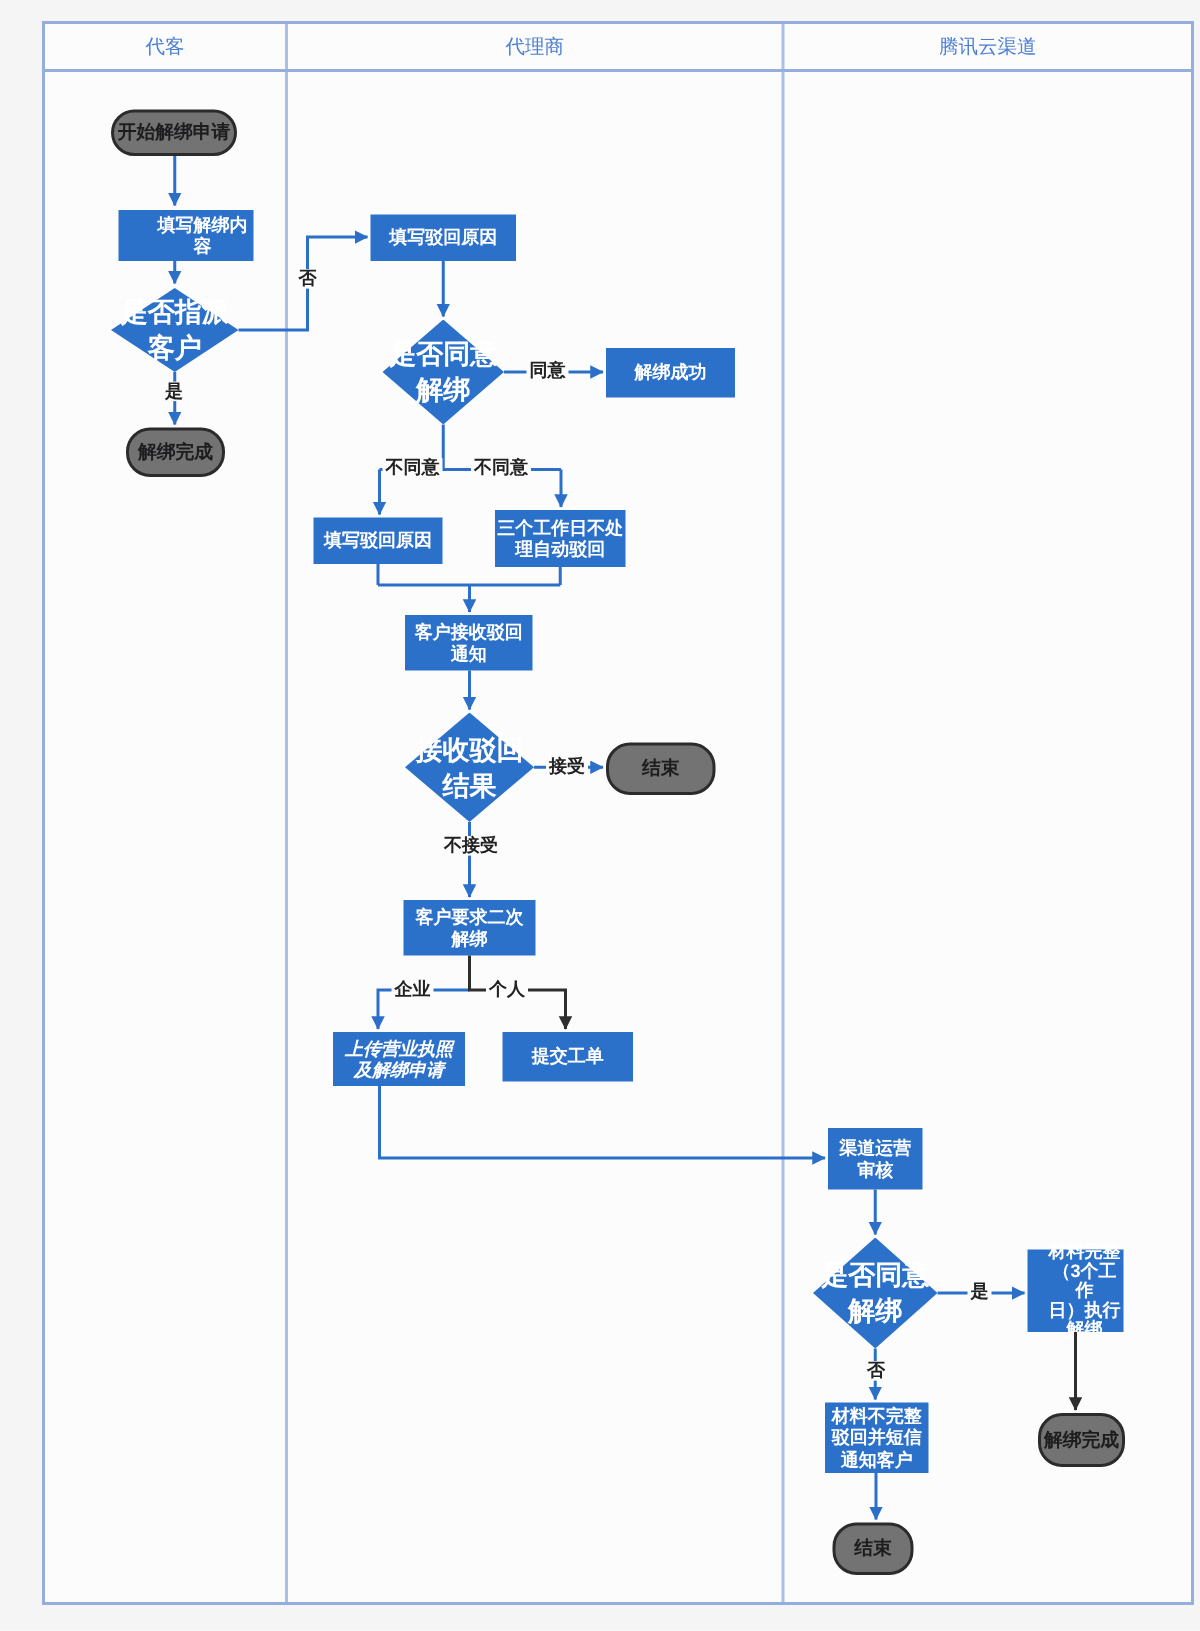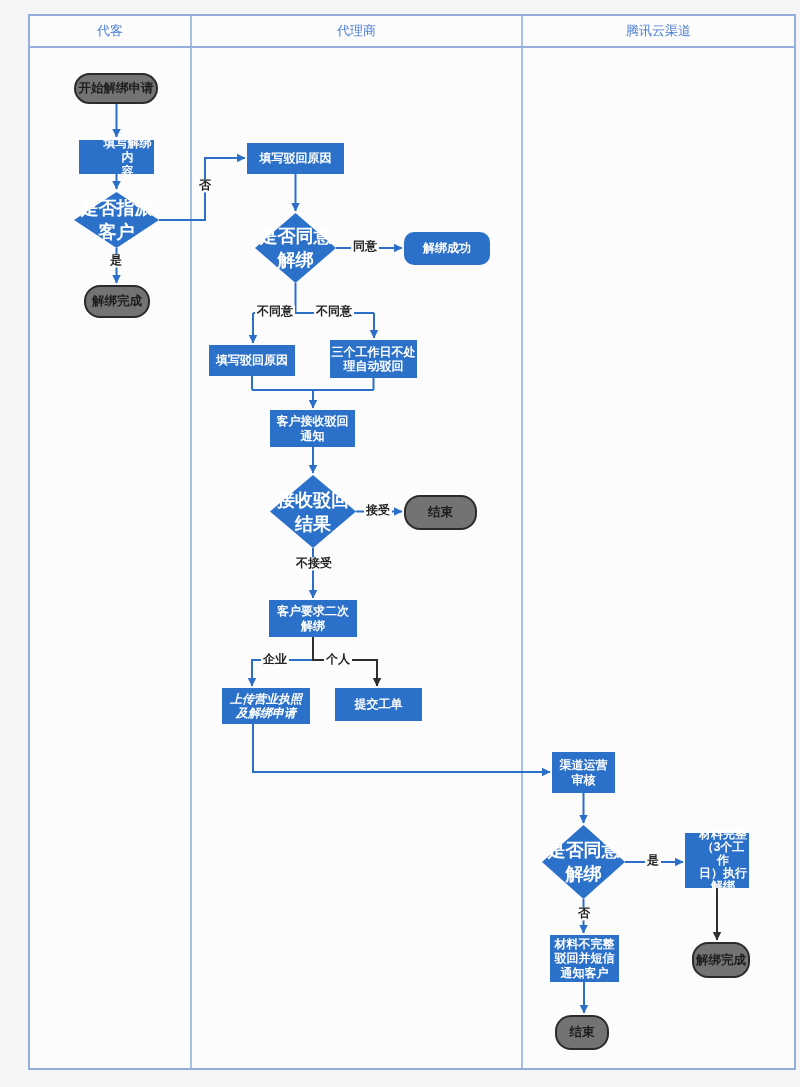--- a/index.html
+++ b/index.html
@@ -41,34 +41,34 @@
   <div class="frame"></div>
   <div class="lane-divider" style="left:178px;"></div>
   <div class="lane-divider" style="left:509px;"></div>
   <div class="header-underline"></div>
 
   <div class="lane-label" style="left:18px;width:160px;">代客</div>
   <div class="lane-label" style="left:511px;width:271px;">腾讯云渠道</div>
   <div class="lane-label" style="left:180px;width:329px;">代理商</div>
 
   <div class="node-stadium" style="left:62px;top:73px;width:84px;height:31px;">开始解绑申请</div>
-  <div class="node-rect" style="left:67px;top:140px;width:75px;height:34px;padding-left:22px;">填写解绑内
+  <div class="node-rect" style="left:67px;top:140px;width:90px;height:34px;padding-left:22px;">填写解绑内
 容</div>
   <div class="node-diamond" style="left:62px;top:192px;width:85px;height:56px;">
     <div class="shape"></div>
     <div class="lbl">是否指派客户</div>
   </div>
   <div class="node-stadium" style="left:72px;top:285px;width:66px;height:33px;">解绑完成</div>
 
   <div class="node-rect" style="left:235px;top:143px;width:97px;height:31px;">填写驳回原因</div>
   <div class="node-diamond" style="left:243px;top:213px;width:81px;height:70px;">
     <div class="shape"></div>
     <div class="lbl">是否同意解绑</div>
   </div>
-  <div class="node-rect" style="left:392px;top:232px;width:86px;height:33px;border-radius:10px;">解绑成功</div>
+  <div class="node-rect" style="left:392px;top:232px;width:86px;height:33px;">解绑成功</div>
   <div class="node-rect" style="left:197px;top:345px;width:86px;height:31px;text-align:right;">填写驳回原因</div>
   <div class="node-rect" style="left:318px;top:340px;width:87px;height:38px;">三个工作日不处
 理自动驳回</div>
   <div class="node-rect" style="left:258px;top:410px;width:85px;height:37px;">客户接收驳回
 通知</div>
   <div class="node-diamond" style="left:258px;top:475px;width:86px;height:73px;">
     <div class="shape"></div>
     <div class="lbl">接收驳回结果</div>
   </div>
   <div class="node-stadium" style="left:392px;top:495px;width:73px;height:35px;">结束</div>

